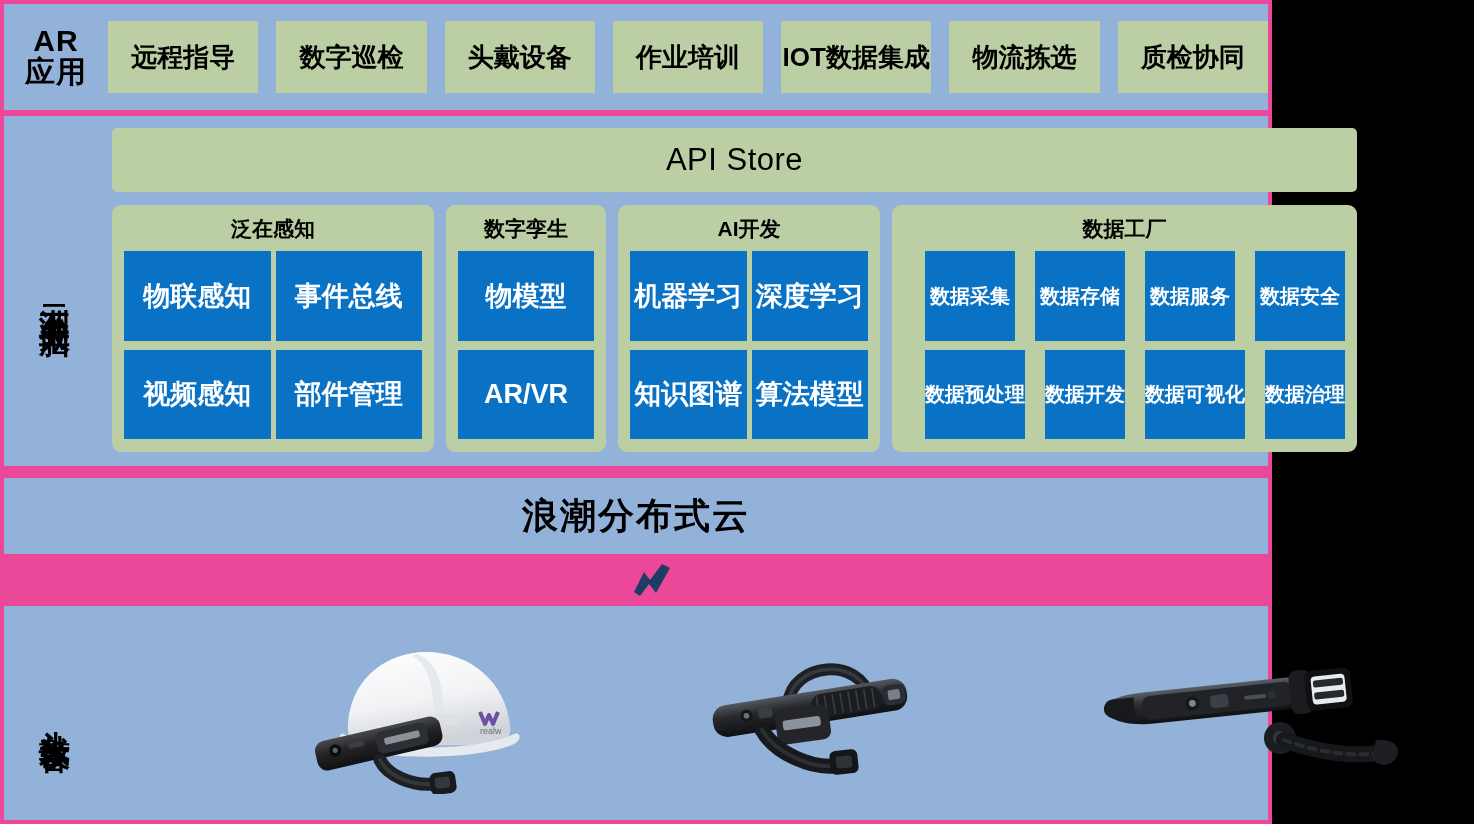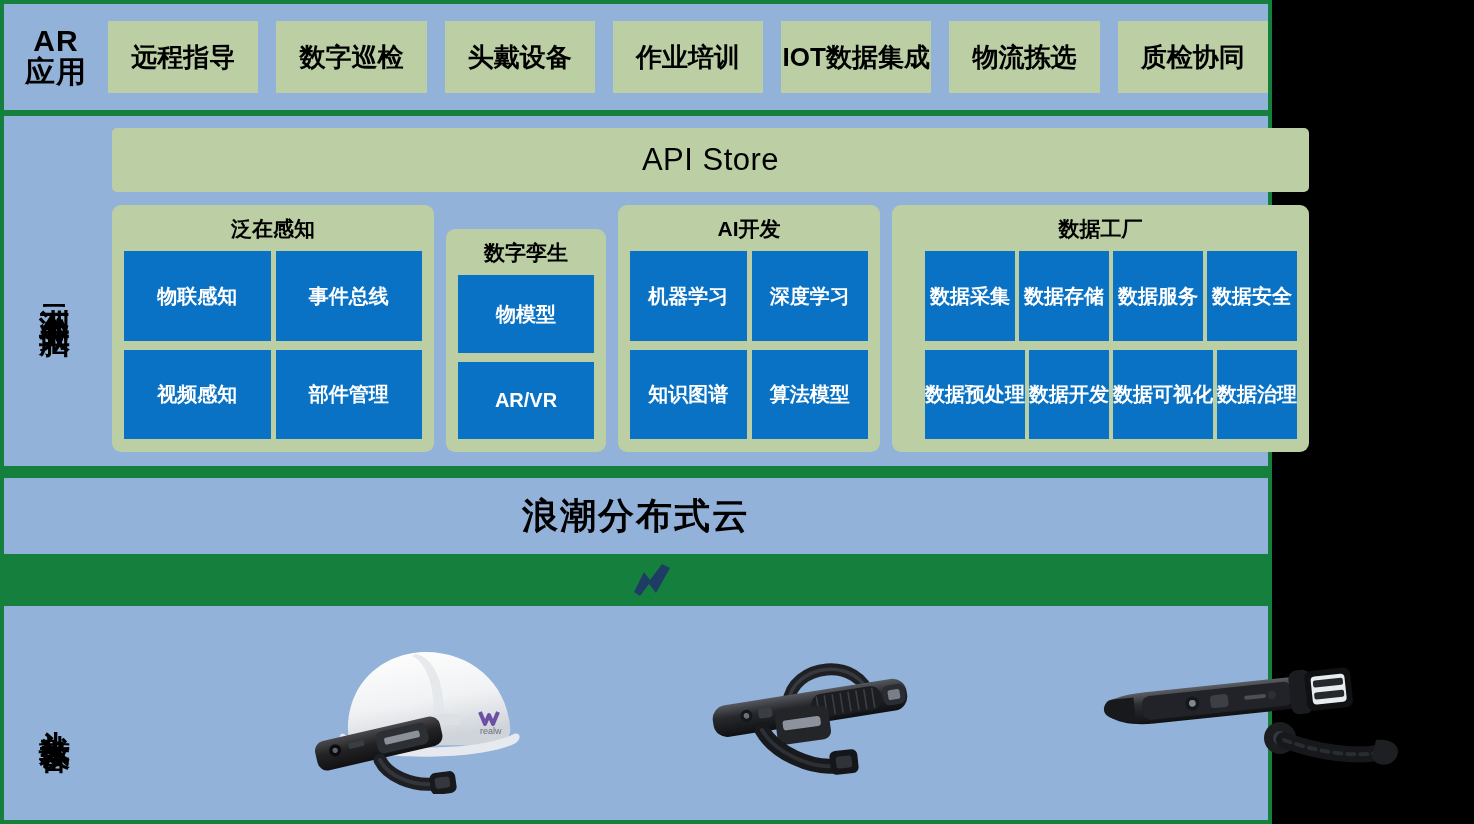--- a/index.html
+++ b/index.html
@@ -1,21 +1,21 @@
 <!DOCTYPE html>
 <html><head>
 <meta charset="utf-8">
 <style>
   html,body{margin:0;padding:0;background:#000;}
   body{
     width:1474px;height:824px;overflow:hidden;
     font-family:"Liberation Sans","DejaVu Sans",sans-serif;
     color:#000;
   }
-  .page{position:relative;width:1272px;height:824px;background:#15803d;}
+  .page{position:relative;width:1272px;height:824px;background:#ec4899;}
 
   
   .band{position:absolute;left:4px;right:4px;background:#93b2d9;box-sizing:border-box;}
 
   
   #ar-band{top:4px;height:106px;display:flex;align-items:center;}
   .side-label-h{
     width:104px;flex:0 0 104px;text-align:center;
     font-size:30px;font-weight:bold;line-height:1.03;letter-spacing:1px;
   }
@@ -46,28 +46,28 @@
   }
   .group-title{
     text-align:center;font-size:21px;font-weight:bold;
     line-height:1.45;padding:2px 0 7px 0;
   }
   .tile-rows{flex:1;display:flex;flex-direction:column;gap:9px;}
   .tile-row{flex:1;display:flex;gap:5px;}
   .tile{
     flex:1;background:#0a72c4;color:#fff;
     display:flex;align-items:center;justify-content:center;
-    font-size:20px;font-weight:bold;white-space:nowrap;
+    font-size:27px;font-weight:bold;white-space:nowrap;
   }
   .g-sense{flex:0 0 322px;}
-  .g-twin{flex:0 0 160px;margin-top:24px;}
+  .g-twin{flex:0 0 160px;}
   .g-ai{flex:0 0 262px;}
   .g-data{flex:1;}
   .g-data .tile{font-size:20px;}
-  .g-data .tile-row{gap:4px;padding-left:21px;}
+  .g-data .tile-row{gap:20px;padding-left:21px;}
 
   
   #cloud-band{top:478px;height:76px;display:flex;align-items:center;justify-content:center;}
   #cloud-title{font-size:36px;font-weight:bold;letter-spacing:2px;}
 
   
   #connector{
     position:absolute;left:624px;top:560px;width:56px;height:38px;
   }
 

